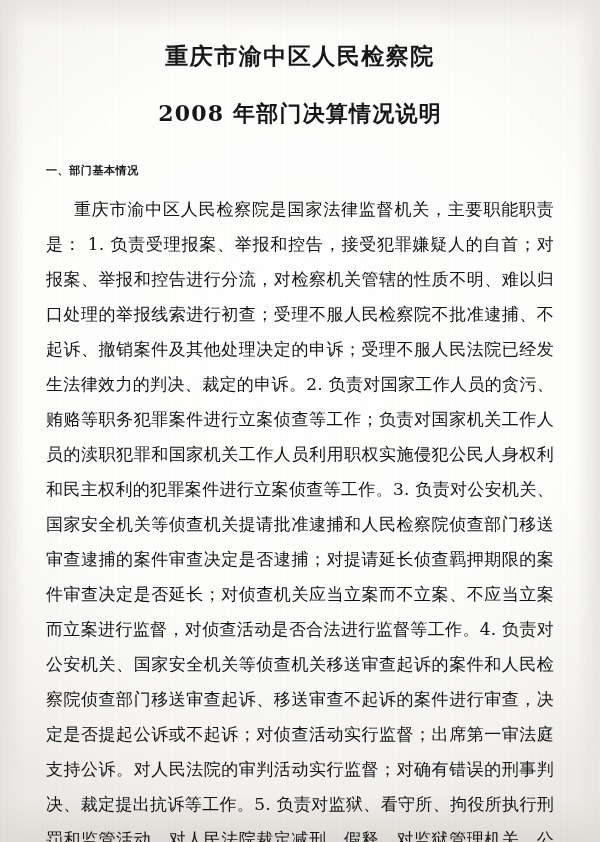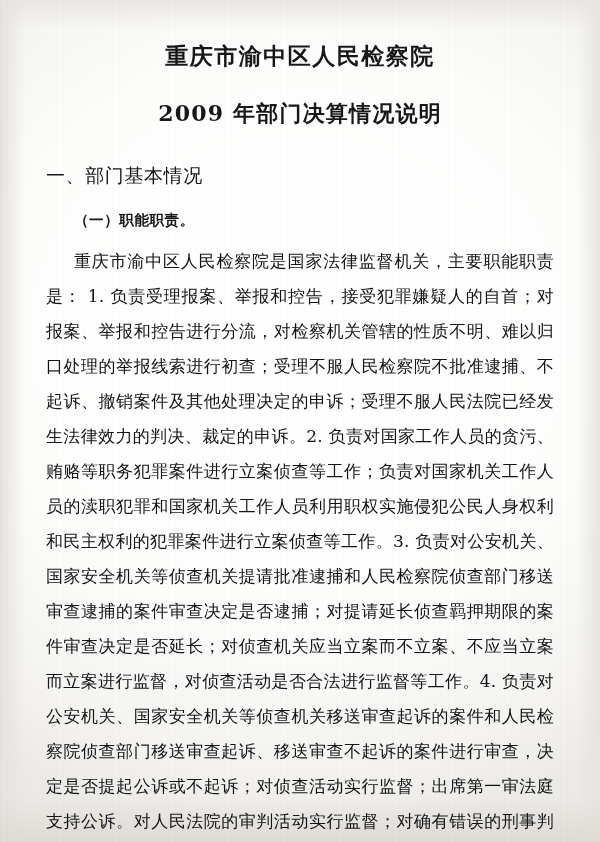--- a/index.html
+++ b/index.html
@@ -69,22 +69,22 @@
   .doc-subtitle {
     text-align: center;
     font-size: 22px;
     font-weight: bold;
     letter-spacing: 1.2px;
     color: #17171a;
     margin: 26px 0 0 0;
     line-height: 1.4;
   }
   .section-heading {
-    font-size: 19px;
-    font-weight: normal;
+    font-size: 11px;
+    font-weight: bold;
     color: #16161a;
     margin: 34px 0 0 0;
     letter-spacing: 0.6px;
   }
   .sub-heading {
     font-size: 14.5px;
     font-weight: bold;
     color: #16161a;
     margin: 22px 0 0 0;
     text-indent: 28px;
@@ -117,23 +117,22 @@
 
 <div class="page">
   <div class="shade-top"></div>
   <div class="shade-left"></div>
   <div class="shade-right"></div>
   <div class="shade-bottom"></div>
 
   <div class="content">
     <h1 class="doc-title">重庆市渝中区人民检察院</h1>
 
-    <h2 class="doc-subtitle">2009 年部门决算情况说明</h2>
+    <h2 class="doc-subtitle">2008 年部门决算情况说明</h2>
 
     <h3 class="section-heading">一、部门基本情况</h3>
 
-    <h4 class="sub-heading">（一）职能职责。</h4>
 
     <p class="body-para">重庆市渝中区人民检察院是国家法律监督机关，主要职能职责是： 1. 负责受理报案、举报和控告，接受犯罪嫌疑人的自首；对报案、举报和控告进行分流，对检察机关管辖的性质不明、难以归口处理的举报线索进行初查；受理不服人民检察院不批准逮捕、不起诉、撤销案件及其他处理决定的申诉；受理不服人民法院已经发生法律效力的判决、裁定的申诉。2. 负责对国家工作人员的贪污、贿赂等职务犯罪案件进行立案侦查等工作；负责对国家机关工作人员的渎职犯罪和国家机关工作人员利用职权实施侵犯公民人身权利和民主权利的犯罪案件进行立案侦查等工作。3. 负责对公安机关、国家安全机关等侦查机关提请批准逮捕和人民检察院侦查部门移送审查逮捕的案件审查决定是否逮捕；对提请延长侦查羁押期限的案件审查决定是否延长；对侦查机关应当立案而不立案、不应当立案而立案进行监督，对侦查活动是否合法进行监督等工作。4. 负责对公安机关、国家安全机关等侦查机关移送审查起诉的案件和人民检察院侦查部门移送审查起诉、移送审查不起诉的案件进行审查，决定是否提起公诉或不起诉；对侦查活动实行监督；出席第一审法庭支持公诉。对人民法院的审判活动实行监督；对确有错误的刑事判决、裁定提出抗诉等工作。5. 负责对监狱、看守所、拘役所执行刑罚和监管活动，对人民法院裁定减刑、假释，对监狱管理机关、公安机关、人民法院决定暂予监外执行活动，对公安机关、对刑</p>
   </div>
 
   <div class="texture"></div>
 </div>
 
 </body></html>

